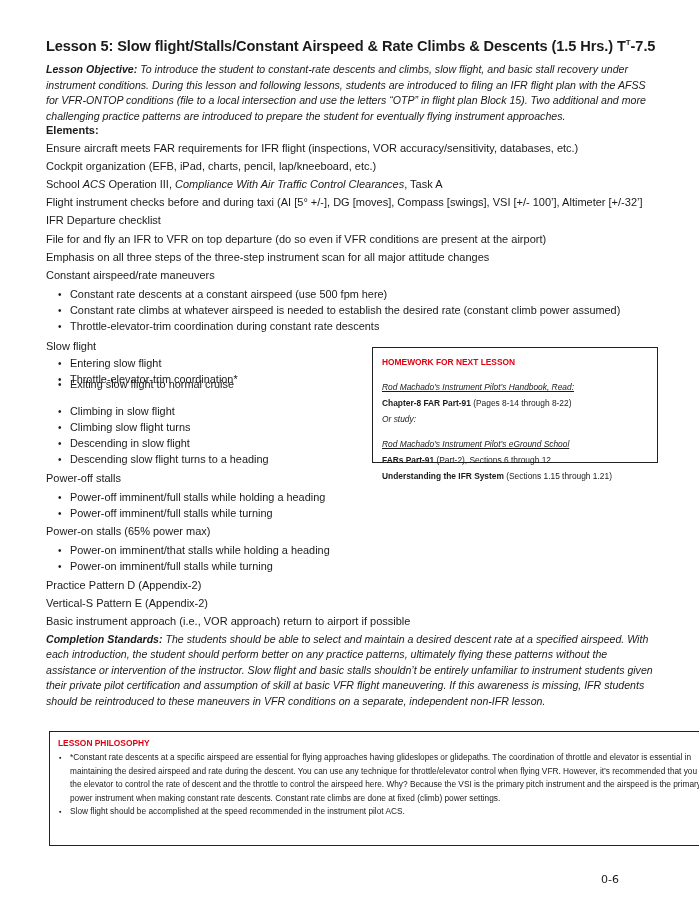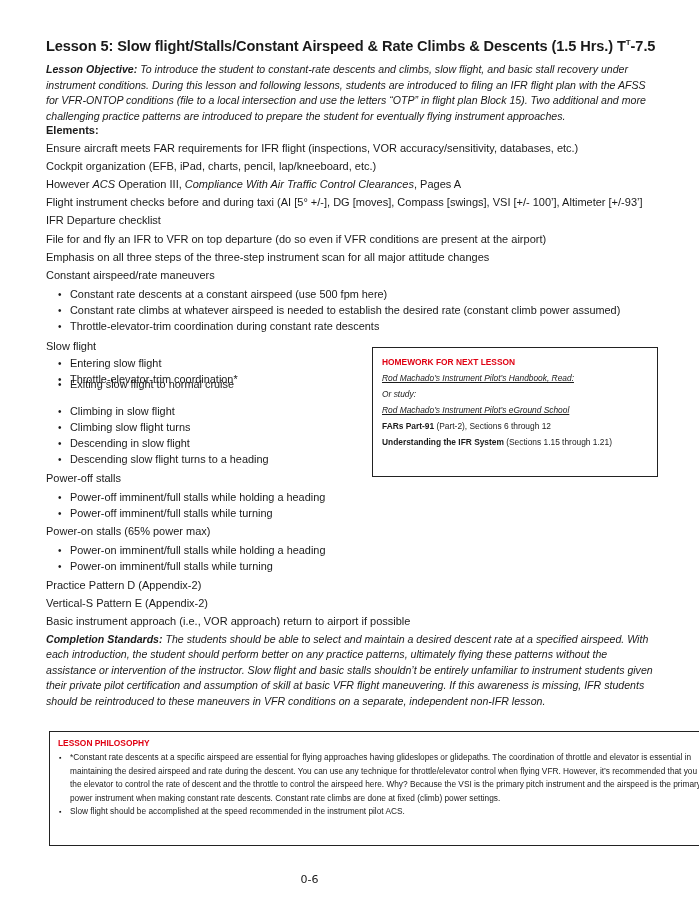--- a/index.html
+++ b/index.html
@@ -7,44 +7,44 @@
          font-family: "Liberation Sans", "DejaVu Sans", sans-serif; color: #1a1a1a; }
   .page { position: absolute; left: 46px; top: 0; width: 612px; }
   .title { position: absolute; top: 38px; left: 0; font-size: 14.6px; font-weight: bold; letter-spacing: -0.1px; white-space: nowrap; }
   .title sup { font-size: 8px; vertical-align: 6px; }
   .para { position: absolute; left: 0; width: 612px; font-size: 10.6px; line-height: 15.5px; font-style: italic; }
   .b { font-weight: bold; }
   .i { font-style: italic; }
   .line { position: absolute; left: 0; font-size: 11px; white-space: nowrap; }
   .bullet { position: absolute; left: 12px; font-size: 10.9px; white-space: nowrap; }
   .bullet::before { content: "\2022"; display: inline-block; width: 12px; font-size: 10px; }
-  .hw { position: absolute; left: 372px; top: 347px; width: 286px; height: 130px; border: 1px solid #222; box-sizing: border-box; padding: 6px 0 0 9px; }
+  .hw { position: absolute; left: 372px; top: 347px; width: 286px; height: 116px; border: 1px solid #222; box-sizing: border-box; padding: 6px 0 0 9px; }
   .hw div { font-size: 8.4px; line-height: 16px; white-space: nowrap; }
   .red { color: #e00012; font-weight: bold; }
-  .u { text-decoration: underline; }
+  .u { text-decoration: underline; margin-top: 9px; }
   .ph { position: absolute; left: 49px; top: 731px; width: 672px; height: 115px; border: 1px solid #222; box-sizing: border-box; padding: 5px 6px 0 8px; }
   .ph .head { font-size: 8.4px; line-height: 13px; }
   .ph ul { margin: 1px 0 0 0; padding-left: 10px; list-style: none; }
   .ph li { font-size: 8.3px; line-height: 13.6px; position: relative; padding-left: 2px; }
   .ph li::before { content: "\25AA"; position: absolute; left: -9px; font-size: 7px; }
-  .pagenum { position: absolute; top: 873px; left: 0; width: 619px; text-align: center; font-size: 11px; font-family: "DejaVu Sans", sans-serif; }
+  .pagenum { position: absolute; top: 873px; left: 0; width: 619px; text-align: right; font-size: 11px; font-family: "DejaVu Sans", sans-serif; }
 </style>
 </head>
 <body>
 
 <div class="page">
   <div class="title"><span>Lesson 5: Slow flight/Stalls/Constant Airspeed &amp; Rate Climbs &amp; Descents (1.5 Hrs.) T</span><sup>T</sup><span>-7.5</span></div>
 
   <div class="para" style="top:62px"><span class="b">Lesson Objective:</span><span> To introduce the student to constant-rate descents and climbs, slow flight, and basic stall recovery under instrument conditions. During this lesson and following lessons, students are introduced to filing an IFR flight plan with the AFSS for VFR-ONTOP conditions (file to a local intersection and use the letters “OTP” in flight plan Block 15). Two additional and more challenging practice patterns are introduced to prepare the student for eventually flying instrument approaches.</span></div>
 
   <div class="line b" style="top:124px">Elements:</div>
   <div class="line" style="top:142px">Ensure aircraft meets FAR requirements for IFR flight (inspections, VOR accuracy/sensitivity, databases, etc.)</div>
   <div class="line" style="top:160px">Cockpit organization (EFB, iPad, charts, pencil, lap/kneeboard, etc.)</div>
-  <div class="line" style="top:178px"><span>However </span><span class="i">ACS</span><span> Operation III, </span><span class="i">Compliance With Air Traffic Control Clearances</span><span>, Pages A</span></div>
-  <div class="line" style="top:196px">Flight instrument checks before and during taxi (AI [5° +/-], DG [moves], Compass [swings], VSI [+/- 100’], Altimeter [+/-93’]</div>
+  <div class="line" style="top:178px"><span>School </span><span class="i">ACS</span><span> Operation III, </span><span class="i">Compliance With Air Traffic Control Clearances</span><span>, Task A</span></div>
+  <div class="line" style="top:196px">Flight instrument checks before and during taxi (AI [5° +/-], DG [moves], Compass [swings], VSI [+/- 100’], Altimeter [+/-32’]</div>
   <div class="line" style="top:214px">IFR Departure checklist</div>
   <div class="line" style="top:233px">File for and fly an IFR to VFR on top departure (do so even if VFR conditions are present at the airport)</div>
   <div class="line" style="top:251px">Emphasis on all three steps of the three-step instrument scan for all major attitude changes</div>
   <div class="line" style="top:269px">Constant airspeed/rate maneuvers</div>
 
   <div class="bullet" style="top:288px">Constant rate descents at a constant airspeed (use 500 fpm here)</div>
   <div class="bullet" style="top:304px">Constant rate climbs at whatever airspeed is needed to establish the desired rate (constant climb power assumed)</div>
   <div class="bullet" style="top:320px">Throttle-elevator-trim coordination during constant rate descents</div>
 
   <div class="line" style="top:340px">Slow flight</div>
@@ -54,33 +54,34 @@
   <div class="bullet" style="top:405px">Climbing in slow flight</div>
   <div class="bullet" style="top:421px">Climbing slow flight turns</div>
   <div class="bullet" style="top:437px">Descending in slow flight</div>
   <div class="bullet" style="top:453px">Descending slow flight turns to a heading</div>
 
   <div class="line" style="top:472px">Power-off stalls</div>
   <div class="bullet" style="top:491px">Power-off imminent/full stalls while holding a heading</div>
   <div class="bullet" style="top:507px">Power-off imminent/full stalls while turning</div>
 
   <div class="line" style="top:525px">Power-on stalls (65% power max)</div>
-  <div class="bullet" style="top:544px">Power-on imminent/full stalls while holding a heading</div>
+  <div class="bullet" style="top:544px">Power-on imminent/that stalls while holding a heading</div>
   <div class="bullet" style="top:560px">Power-on imminent/full stalls while turning</div>
 
   <div class="line" style="top:579px">Practice Pattern D (Appendix-2)</div>
   <div class="line" style="top:597px">Vertical-S Pattern E (Appendix-2)</div>
   <div class="line" style="top:615px">Basic instrument approach (i.e., VOR approach) return to airport if possible</div>
 
   <div class="para" style="top:632px; line-height:15.4px"><span class="b">Completion Standards:</span><span> The students should be able to select and maintain a desired descent rate at a specified airspeed. With each introduction, the student should perform better on any practice patterns, ultimately flying these patterns without the assistance or intervention of the instructor. Slow flight and basic stalls shouldn’t be entirely unfamiliar to instrument students given their private pilot certification and assumption of skill at basic VFR flight maneuvering. If this awareness is missing, IFR students should be reintroduced to these maneuvers in VFR conditions on a separate, independent non-IFR lesson.</span></div>
 </div>
 
 <div class="hw">
   <div class="red">HOMEWORK FOR NEXT LESSON</div>
   <div class="i u">Rod Machado’s Instrument Pilot’s Handbook, Read:</div>
+  <div><span class="b">Chapter-8 FAR Part-91</span><span> (Pages 8-14 through 8-22)</span></div>
   <div class="i">Or study:</div>
   <div class="i u">Rod Machado’s Instrument Pilot’s eGround School</div>
   <div><span class="b">FARs Part-91</span><span> (Part-2), Sections 6 through 12</span></div>
   <div><span class="b">Understanding the IFR System</span><span> (Sections 1.15 through 1.21)</span></div>
 </div>
 
 <div class="ph">
   <div class="head red">LESSON PHILOSOPHY</div>
   <ul>
     <li>*Constant rate descents at a specific airspeed are essential for flying approaches having glideslopes or glidepaths. The coordination of throttle and elevator is essential in maintaining the desired airspeed and rate during the descent. You can use any technique for throttle/elevator control when flying VFR. However, it’s recommended that you use the elevator to control the rate of descent and the throttle to control the airspeed here. Why? Because the VSI is the primary pitch instrument and the airspeed is the primary power instrument when making constant rate descents. Constant rate climbs are done at fixed (climb) power settings.</li>

